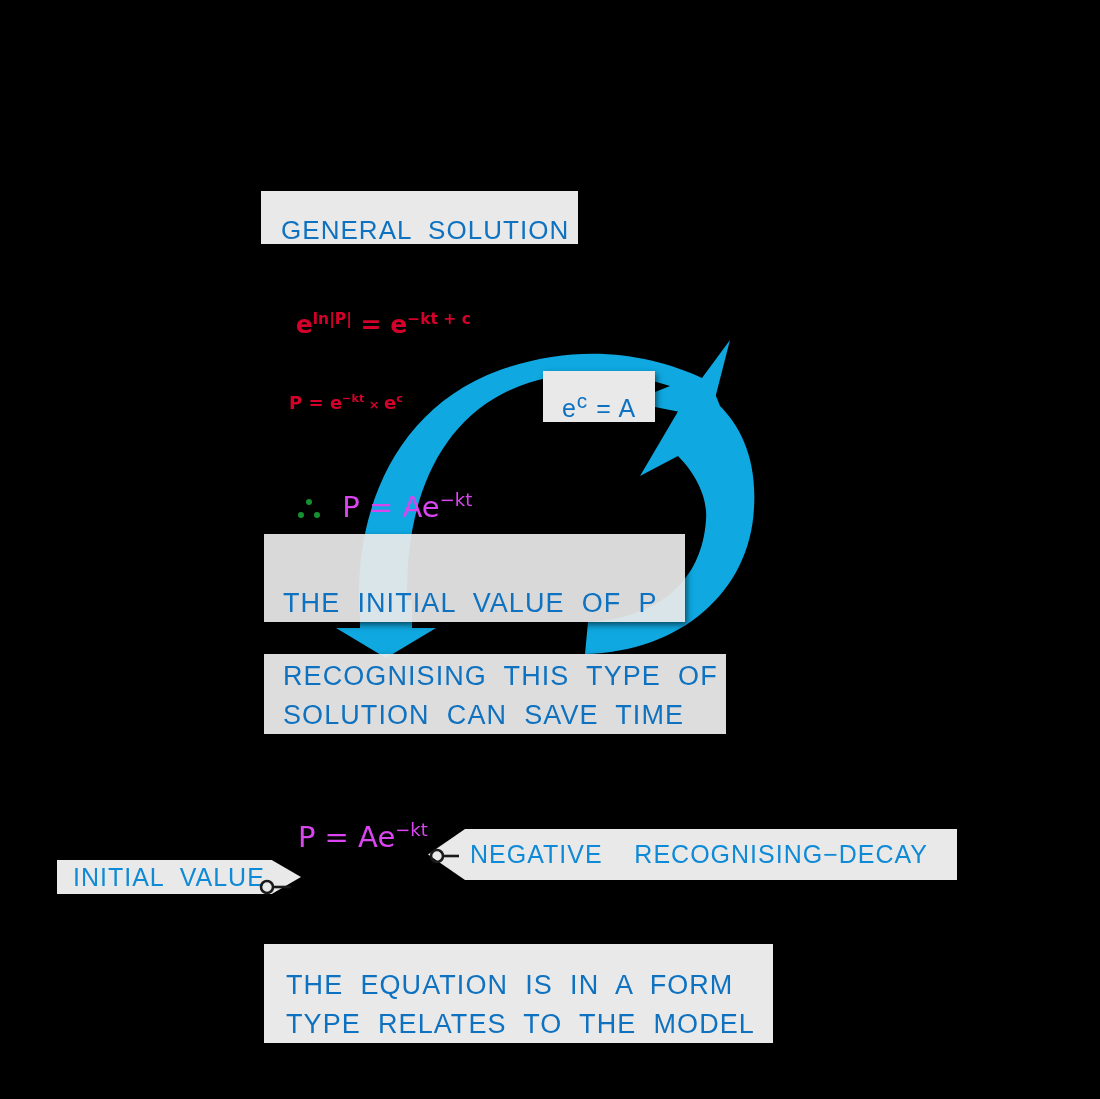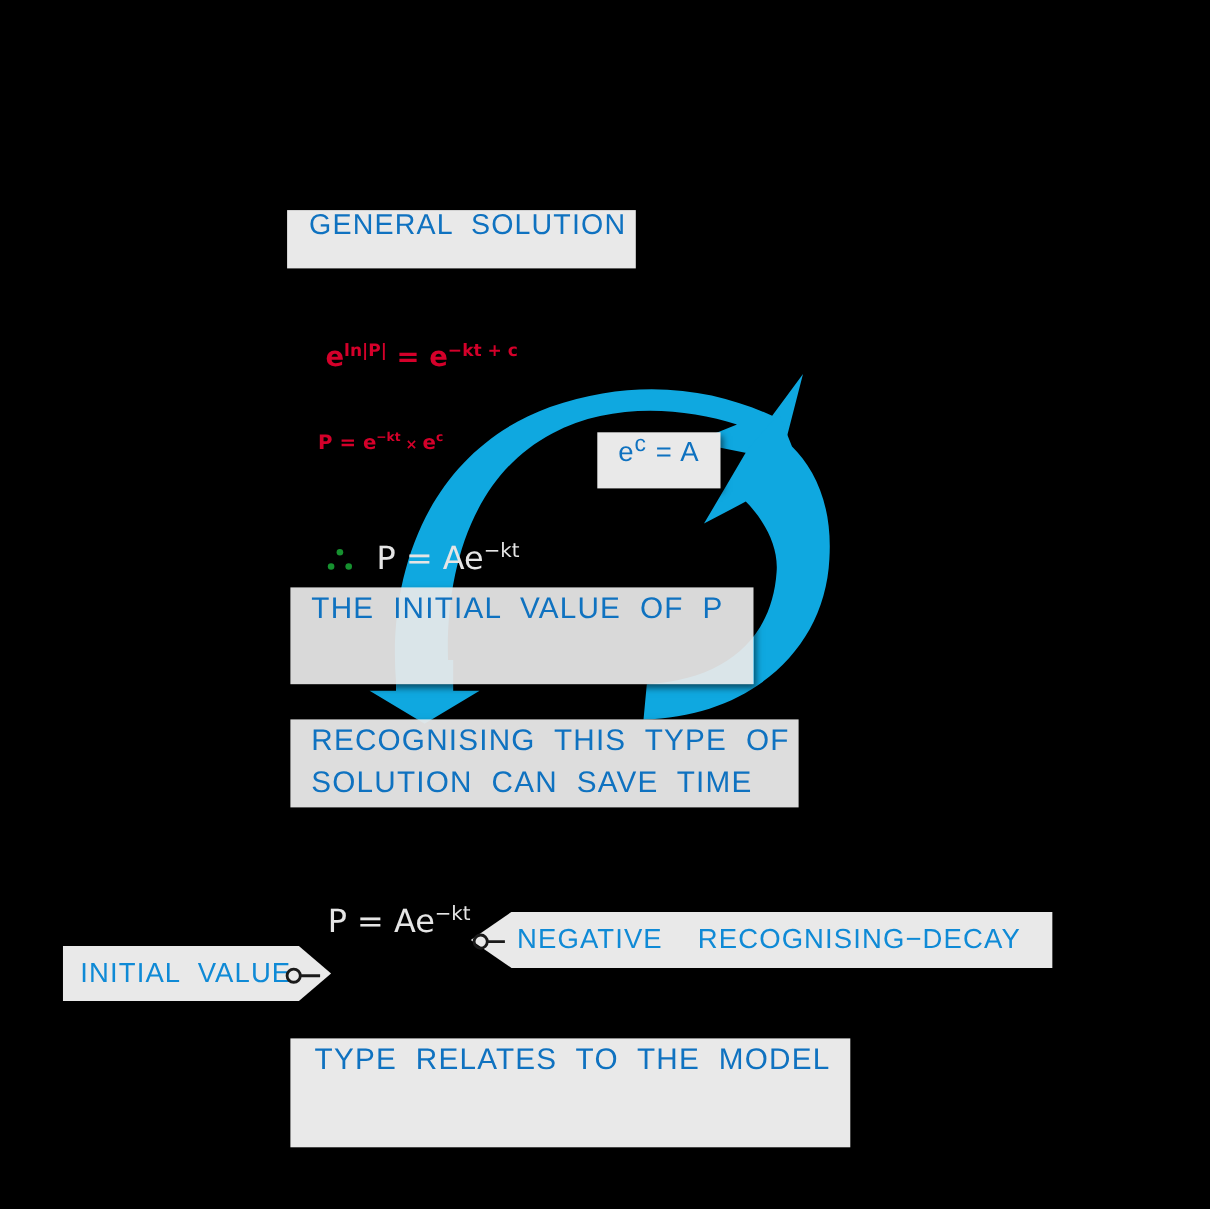--- a/index.html
+++ b/index.html
@@ -21,21 +21,21 @@
 
   
   .box {
     position: absolute;
     background: #e9e9e9;
     color: #0f72c0;
     box-sizing: border-box;
     box-shadow: 2px 3px 6px rgba(0,0,0,0.55);
     display: flex;
     flex-direction: column;
-    justify-content: flex-start;
+    justify-content: flex-end;
     letter-spacing: 0.04em;
     z-index: 30;
   }
   .box .line {
     white-space: pre;
     line-height: 1.02;
   }
 
   
   #general-solution-box {
@@ -49,21 +49,20 @@
 
   
   #ec-box {
     left: 543px;
     top: 371px;
     width: 112px;
     height: 51px;
     align-items: center;
     font-size: 25px;
     z-index: 40;
-    margin-top: 22px;
   }
 
   
   #at-t0-box {
     left: 264px;
     top: 534px;
     width: 421px;
     height: 88px;
     padding-left: 19px;
     font-size: 27px;
@@ -93,21 +92,21 @@
   
   .equation {
     position: absolute;
     white-space: pre;
     font-family: "DejaVu Sans", sans-serif;
     font-weight: 700;
     z-index: 25;
     text-align: center;
   }
   .equation.red   { color: #d4002a; }
-  .equation.green { color: #e5e5e5; font-weight: 400; font-size: 30px; }
+  .equation.green { color: #d946ef; font-weight: 400; font-size: 30px; }
   .equation sup {
     font-size: 0.62em;
     vertical-align: super;
     line-height: 0;
   }
   .equation .times { font-size: 0.72em; }
 
   #eq-1 { left: 261px; top: 281px; font-size: 25px; }
   #eq-2 { left: 264px; top: 371px; font-size: 18px; }
   #eq-3 { left: 261px; top: 456px; font-size: 29px; font-weight: 400; }
@@ -151,21 +150,21 @@
     letter-spacing: 0.04em;
     font-size: 25px;
     white-space: pre;
     box-shadow: 2px 3px 6px rgba(0,0,0,0.5);
     z-index: 30;
   }
   #initial-value-tag {
     left: 57px;
     top: 860px;
     width: 228px;
-    height: 50px;
+    height: 34px;
     padding-left: 16px;
     clip-path: polygon(0 0, 88% 0, 100% 50%, 88% 100%, 0 100%);
   }
   #decay-tag {
     left: 428px;
     top: 829px;
     width: 487px;
     height: 51px;
     padding-left: 42px;
     clip-path: polygon(0 50%, 7% 0, 100% 0, 100% 100%, 7% 100%);
@@ -253,16 +252,17 @@
 
   <div class="tag" id="initial-value-tag">
     <span>INITIAL  VALUE</span>
   </div>
   <svg class="eyelet" id="initial-value-eyelet" width="34" height="22" viewBox="0 0 34 22">
     <circle cx="8" cy="11" r="6" fill="none" stroke="#1a1a1a" stroke-width="2.6"></circle>
     <line x1="13" y1="11" x2="32" y2="11" stroke="#1a1a1a" stroke-width="2.6"></line>
   </svg>
 
   <div class="box" id="model-box">
+    <span class="line">THE  EQUATION  IS  IN  A  FORM</span>
     <span class="line">TYPE  RELATES  TO  THE  MODEL</span>
   </div>
 
 </div>
 
 </body></html>

